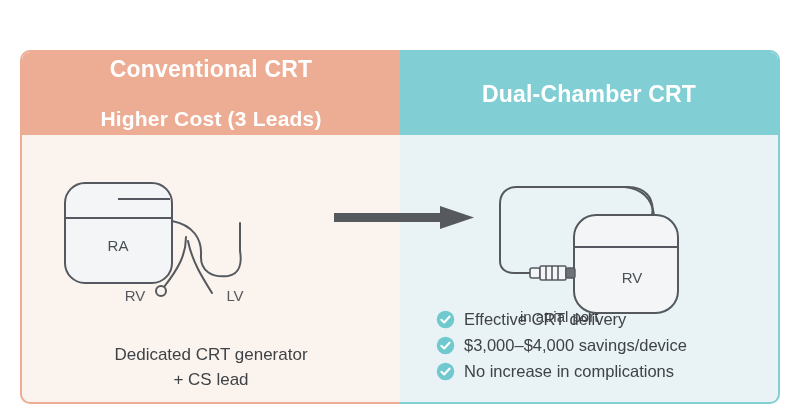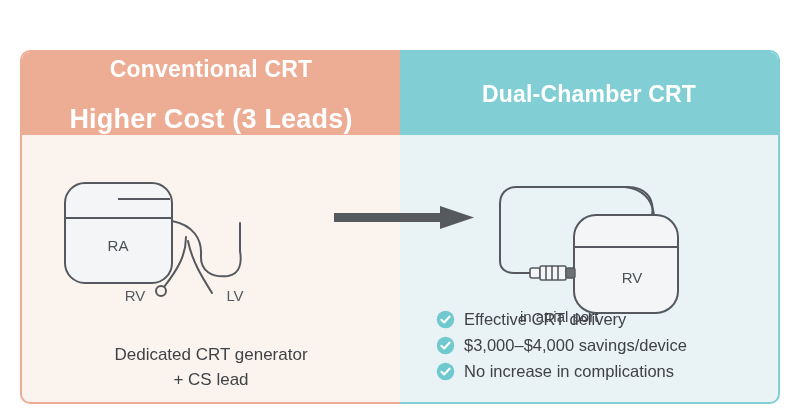--- a/index.html
+++ b/index.html
@@ -62,21 +62,21 @@
   }
   #header-left {
     background: #edac94;
     border-radius: 8px 0 0 0;
   }
   #header-right {
     background: #81cfd5;
     border-radius: 0 8px 0 0;
   }
   .header-line1 { font-size: 23px; line-height: 30px; white-space: nowrap; }
-  .header-line2 { font-size: 27px; line-height: 30px; white-space: nowrap; margin-top: 20px; }
+  .header-line2 { font-size: 21px; line-height: 30px; white-space: nowrap; margin-top: 20px; }
   #header-right .header-line2 {
     
     position: relative;
     left: 6px;
   }
 
   
   .figure-area {
     position: absolute;
     left: 0;

